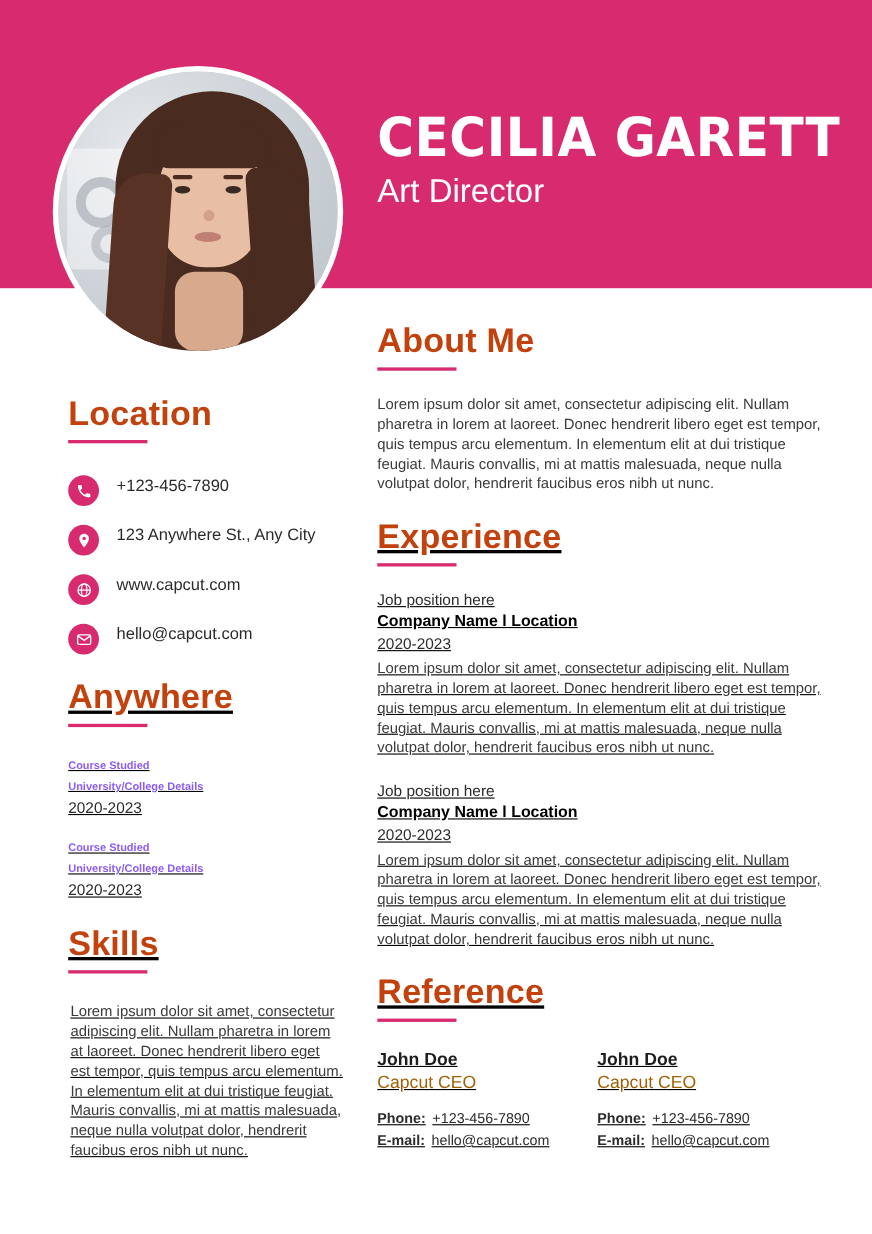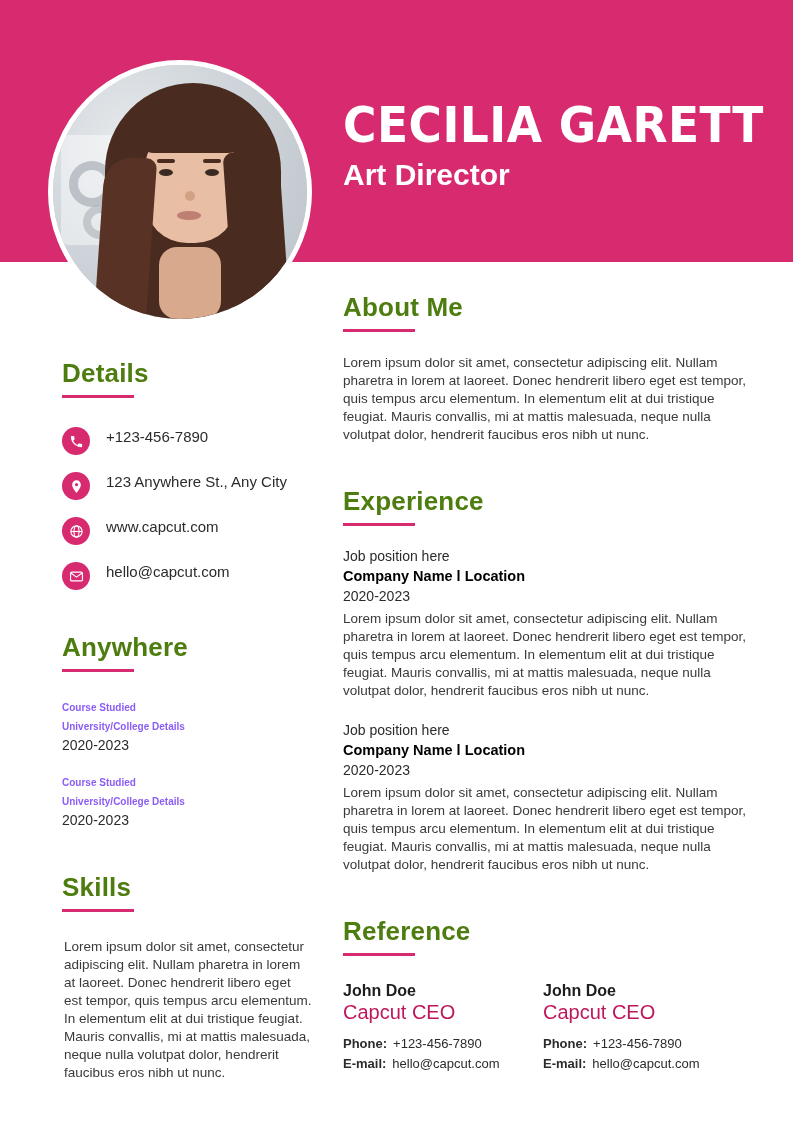--- a/index.html
+++ b/index.html
@@ -41,21 +41,21 @@
     text-transform: uppercase;
     transform: scaleX(0.93);
     transform-origin: left center;
     white-space: nowrap;
   }
   .role {
     margin-top: 6px;
     font-size: 30px;
     line-height: 34px;
     color: #ffffff;
-    font-weight: 700;
+    font-weight: 400;
   }
 
   
   .photo {
     position: absolute;
     left: 48px;
     top: 60px;
     width: 264px;
     height: 264px;
     border-radius: 50%;
@@ -170,23 +170,23 @@
   .ph-nose {
     position: absolute;
     left: 132px; top: 126px;
     width: 10px; height: 10px;
     background: rgba(196,142,113,0.6);
     border-radius: 50%;
   }
 
   
   .sec-title {
-    font-size: 26px;
-    font-weight: bold;
-    color: #4d7c0f;
+    font-size: 31px;
+    font-weight: bold;
+    color: #c2410c;
     letter-spacing: 0.2px;
   }
   .sec-rule {
     width: 72px;
     height: 3px;
     background: #d72a6f;
     margin-top: 6px;
   }
 
   
@@ -236,21 +236,21 @@
   }
 
   .skills-body {
     margin-top: 26px;
     font-size: 13.5px;
     line-height: 18px;
     color: #3a3a3a;
     padding-left: 2px;
   }
 
-  .gap-sec { margin-top: 42px; }
+  .gap-sec { margin-top: 21px; text-decoration: underline; }
 
   
   .right-col {
     position: absolute;
     left: 343px;
     top: 292px;
     width: 410px;
   }
   .body-text {
     font-size: 13.5px;
@@ -284,22 +284,22 @@
     margin-top: 24px;
   }
   .ref-card { width: 182px; }
   .ref-name {
     font-size: 16px;
     font-weight: bold;
     color: #1d1d1d;
     line-height: 22px;
   }
   .ref-role {
-    font-size: 20px;
-    color: #be185d;
+    font-size: 16px;
+    color: #a16207;
     line-height: 20px;
     margin-bottom: 12px;
   }
   .ref-row {
     display: flex;
     font-size: 13px;
     line-height: 20px;
     color: #2b2b2b;
   }
   .ref-label {
@@ -338,21 +338,21 @@
       <div class="ph-eye-l"></div>
       <div class="ph-eye-r"></div>
       <div class="ph-nose"></div>
       <div class="ph-lips"></div>
     </div>
   </div>
 
   <div class="left-col">
 
     <div>
-      <div class="sec-title">Details</div>
+      <div class="sec-title">Location</div>
       <div class="sec-rule"></div>
 
       <div class="contacts-list">
 
         <div class="contact-row">
           <span class="cicon">
             <svg viewBox="0 0 24 24" fill="#ffffff">
                 <path d="M6.6 10.8c1.4 2.8 3.8 5.1 6.6 6.6l2.2-2.2c.3-.3.7-.4 1-.2 1.1.4 2.4.6 3.6.6.6 0 1 .4 1 1V20c0 .6-.4 1-1 1C10.6 21 3 13.4 3 4c0-.6.4-1 1-1h3.4c.6 0 1 .4 1 1 0 1.3.2 2.5.6 3.6.1.4 0 .8-.2 1l-2.2 2.2z"></path>
               </svg>
           </span>

